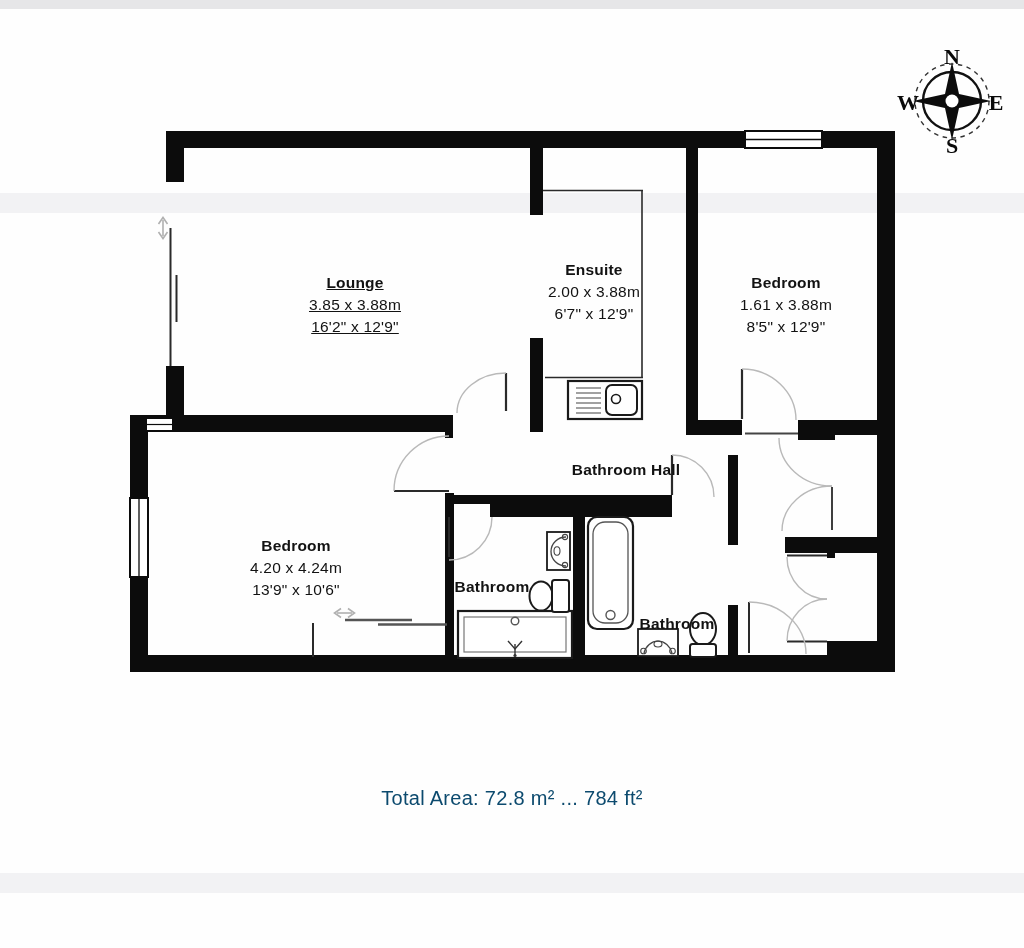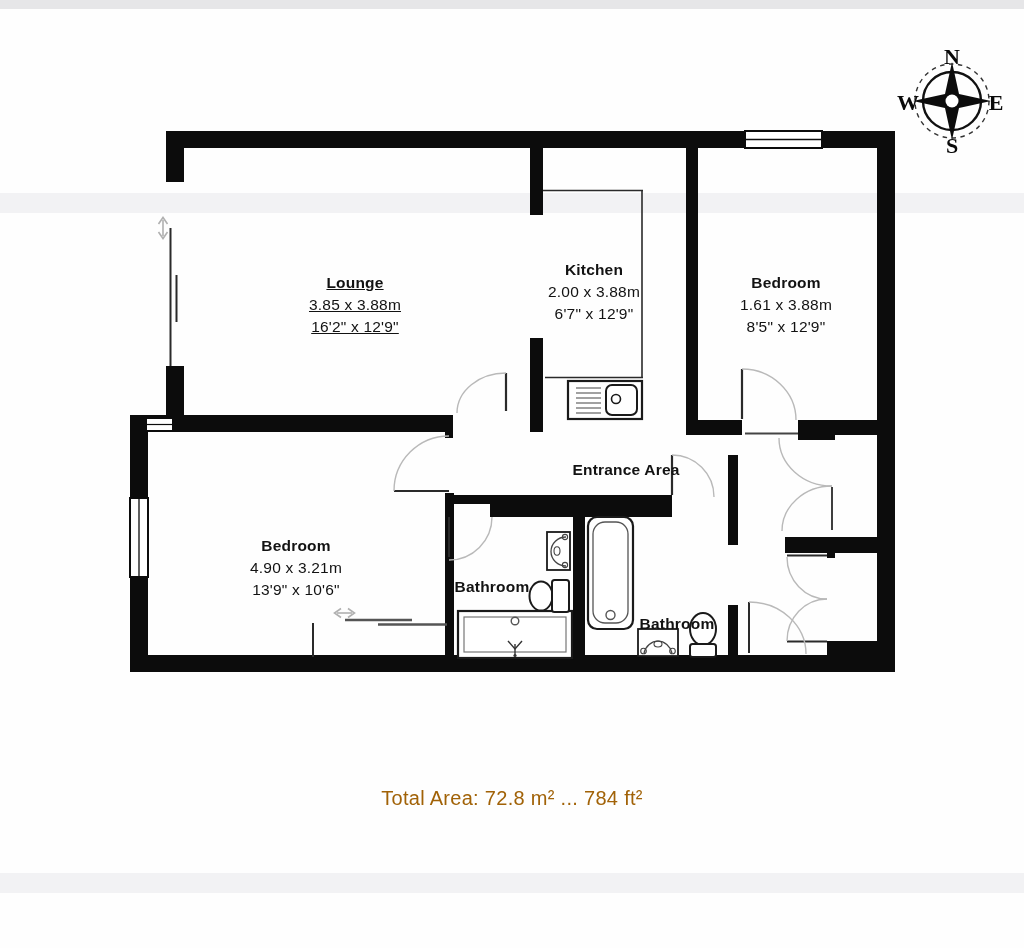--- a/index.html
+++ b/index.html
@@ -19,21 +19,21 @@
   .room-label .rname{font-weight:bold;}
   .lbl-lounge{left:245px;top:272px;width:220px;text-decoration:underline;}
   .lbl-kitchen{left:504px;top:259px;width:180px;}
   .lbl-bedroom-top{left:696px;top:272px;width:180px;}
   .lbl-hall{left:536px;top:459px;width:180px;}
   .lbl-bedroom-left{left:206px;top:535px;width:180px;}
   .lbl-ensuite{left:442px;top:576px;width:100px;}
   .lbl-bathroom{left:617px;top:565px;width:120px;margin-top:48px;}
   .total-area{
     position:absolute;left:0;top:787px;width:1024px;text-align:center;
-    font-size:20px;color:#a16207;letter-spacing:0.3px;
+    font-size:20px;color:#0c4a6e;letter-spacing:0.3px;
   }
   .compass-letter{
     position:absolute;font-family:"Liberation Serif",serif;font-weight:bold;
     font-size:22px;color:#0a0a0a;transform:translate(-50%,-50%);
   }
   .cl-n{left:952px;top:57px;}
   .cl-s{left:952px;top:146px;}
   .cl-w{left:908px;top:103px;}
   .cl-e{left:996px;top:103px;}
 </style>
@@ -240,38 +240,38 @@
     </g>
   </svg>
 
   <div class="room-label lbl-lounge">
     <div class="rname">Lounge</div>
     <div>3.85 x 3.88m</div>
     <div>16'2" x 12'9"</div>
   </div>
 
   <div class="room-label lbl-kitchen">
-    <div class="rname">Kitchen</div>
+    <div class="rname">Ensuite</div>
     <div>2.00 x 3.88m</div>
     <div>6'7" x 12'9"</div>
   </div>
 
   <div class="room-label lbl-bedroom-top">
     <div class="rname">Bedroom</div>
     <div>1.61 x 3.88m</div>
     <div>8'5" x 12'9"</div>
   </div>
 
   <div class="room-label lbl-hall">
-    <div class="rname">Entrance Area</div>
+    <div class="rname">Bathroom Hall</div>
   </div>
 
   <div class="room-label lbl-bedroom-left">
     <div class="rname">Bedroom</div>
-    <div>4.90 x 3.21m</div>
+    <div>4.20 x 4.24m</div>
     <div>13'9" x 10'6"</div>
   </div>
 
   <div class="room-label lbl-ensuite">
     <div class="rname">Bathroom</div>
   </div>
 
   <div class="room-label lbl-bathroom">
     <div class="rname">Bathroom</div>
   </div>

